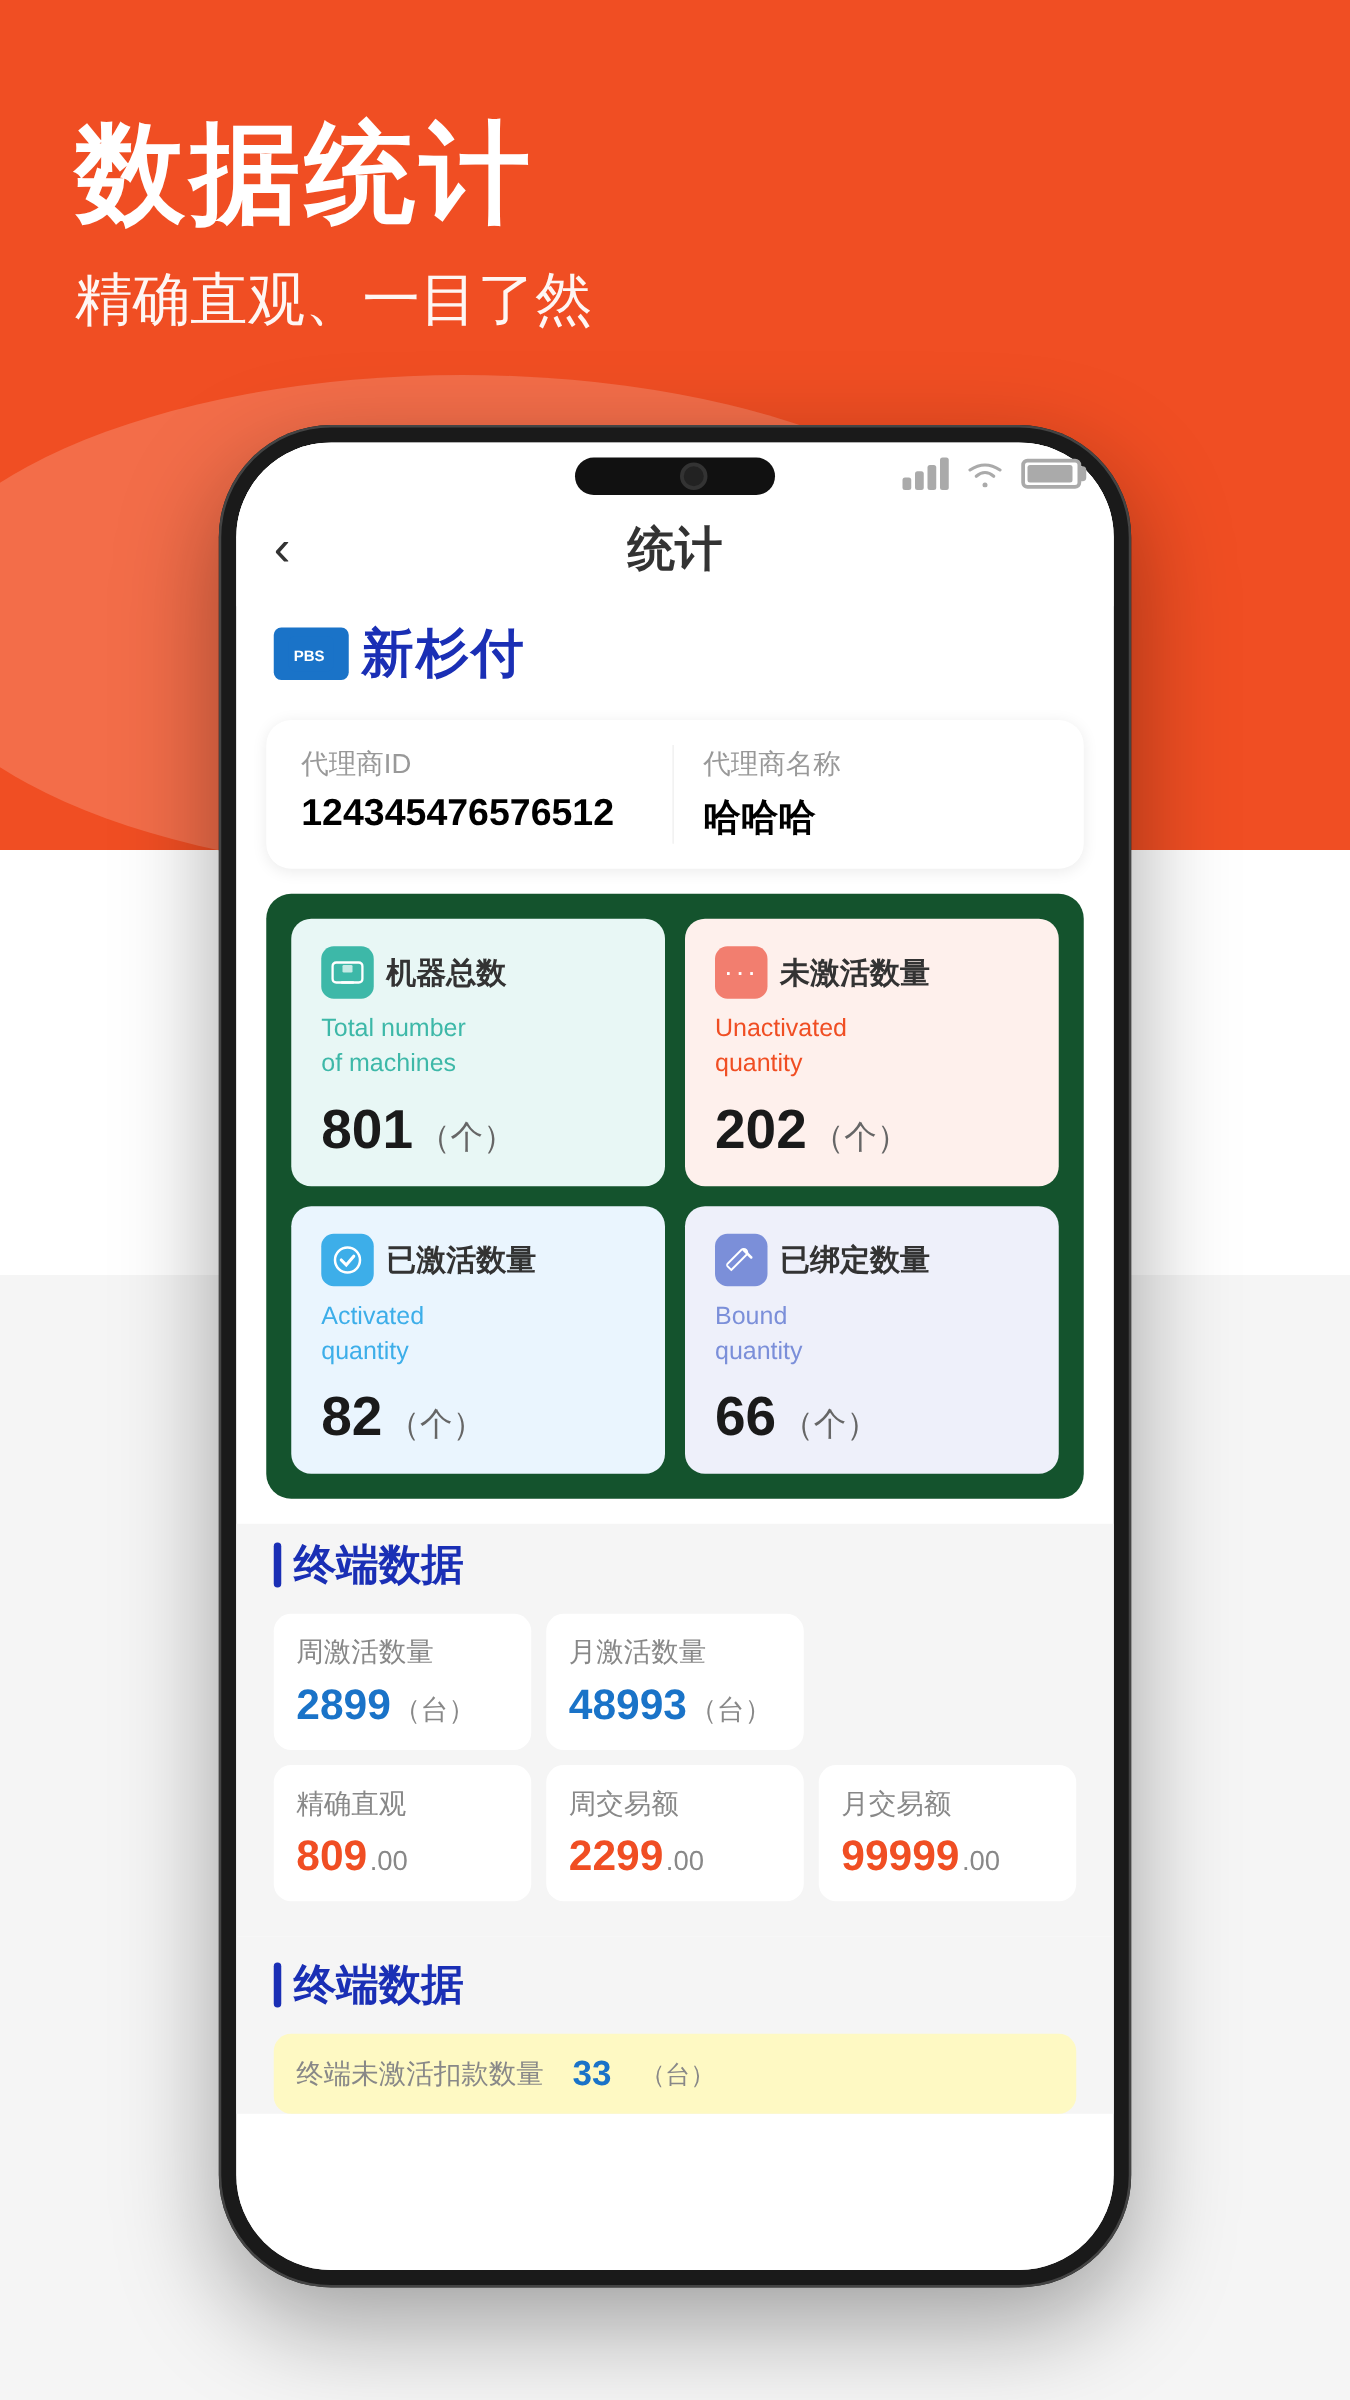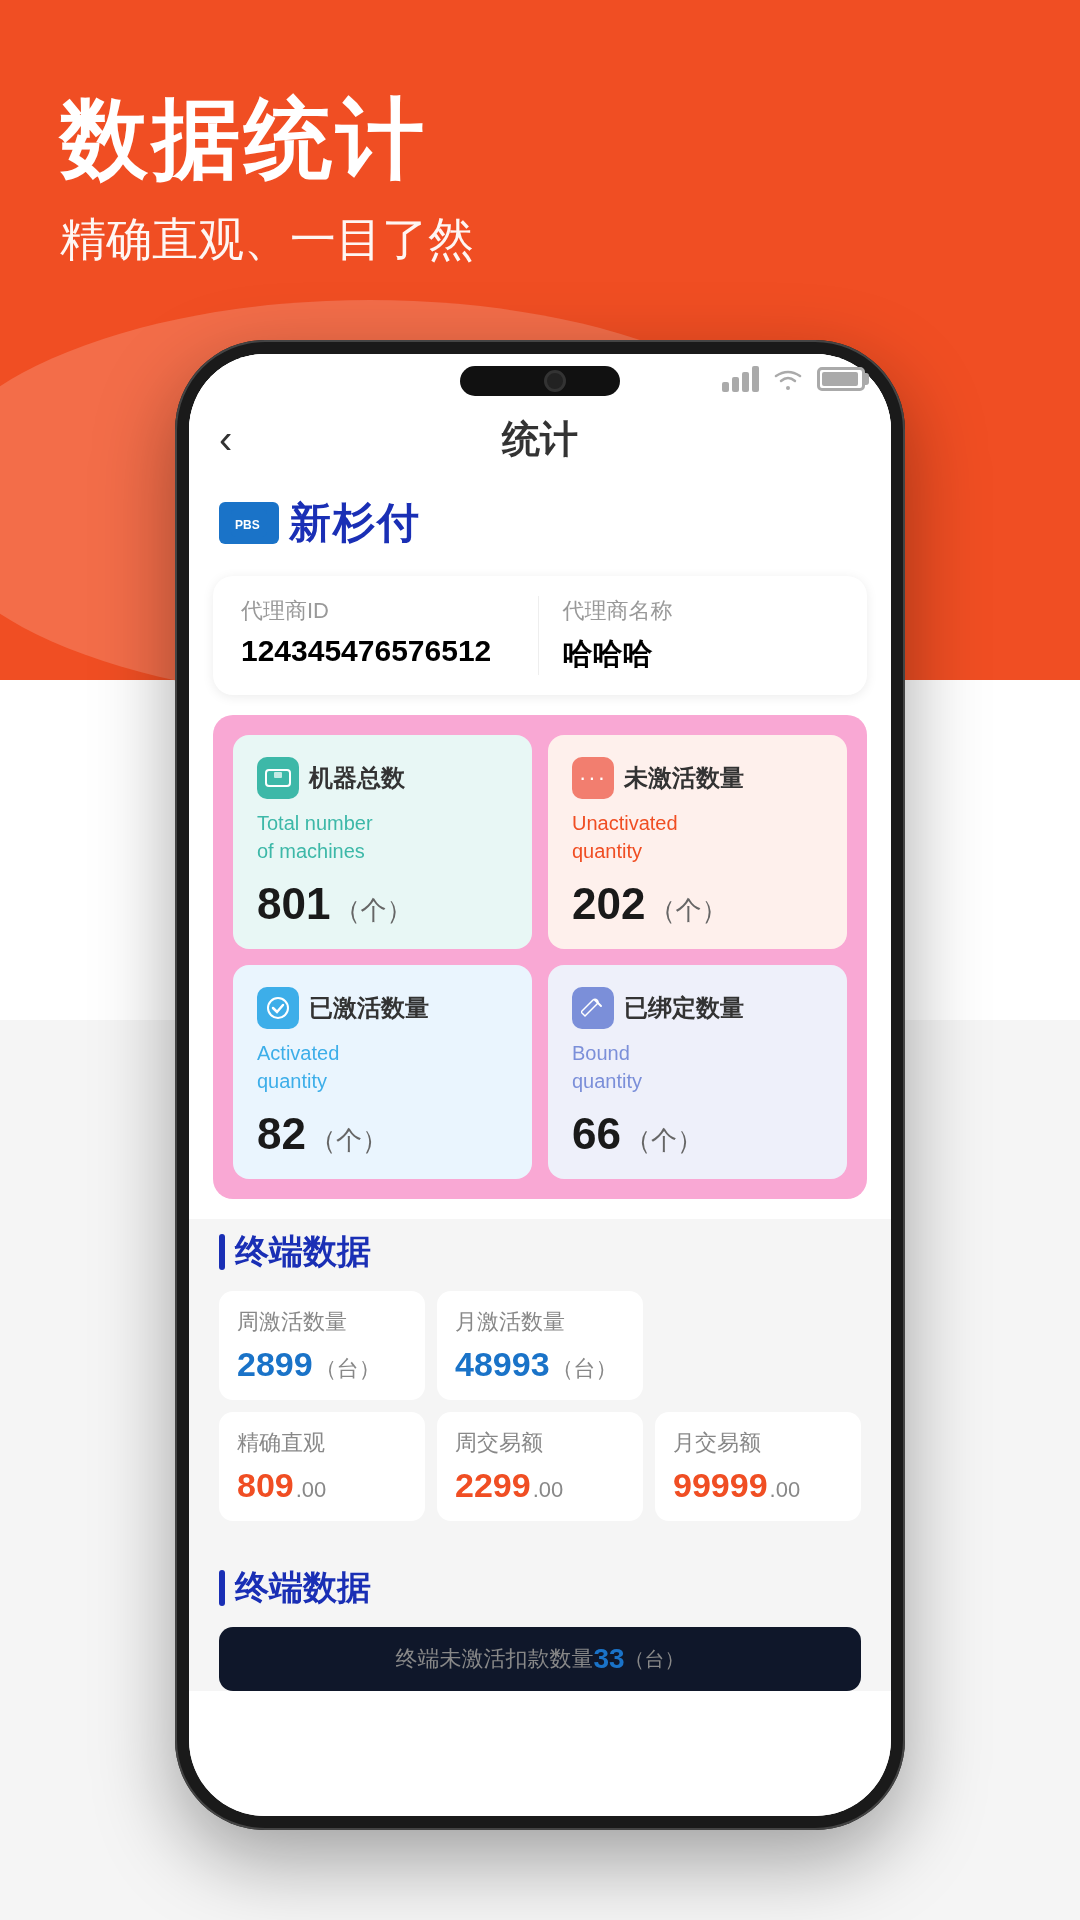--- a/index.html
+++ b/index.html
@@ -249,21 +249,21 @@
     }
     .info-value {
       font-size: 30px;
       color: #000000;
       font-weight: 600;
     }
 
     
     .stats-card {
       margin: 0 24px 20px;
-      background: #f9a8d4;
+      background: #14532d;
       border-radius: 20px;
       padding: 20px;
     }
     .stats-grid {
       display: grid;
       grid-template-columns: 1fr 1fr;
       gap: 16px;
     }
     .stat-item {
       background: #fff;
@@ -368,26 +368,27 @@
       color: #888;
       margin-left: 2px;
     }
 
     
     .bottom-section {
       padding: 16px 30px 0;
       background: #F5F5F5;
     }
     .bottom-preview {
-      background: #0f172a;
+      background: #fef9c3;
       border-radius: 14px;
       padding: 16px 18px;
       display: flex;
-      justify-content: center;
-      align-items: center;
+      justify-content: flex-start;
+      align-items: center;
+      gap: 23px;
     }
     .bottom-preview-label {
       font-size: 22px;
       color: #888;
     }
     .bottom-preview-value {
       font-size: 28px;
       font-weight: 700;
       color: #1A73C8;
     }

